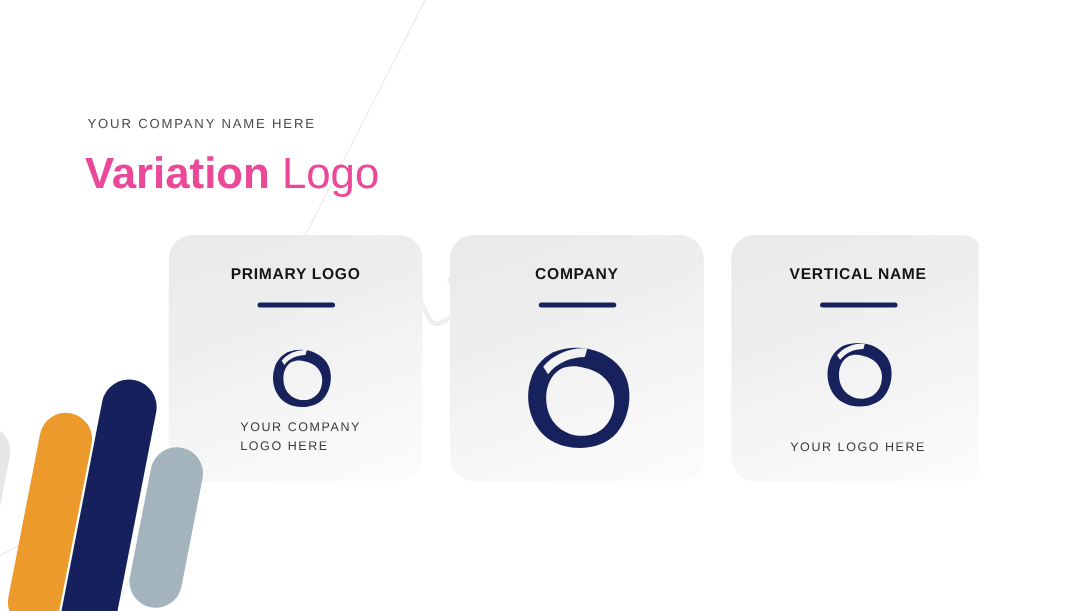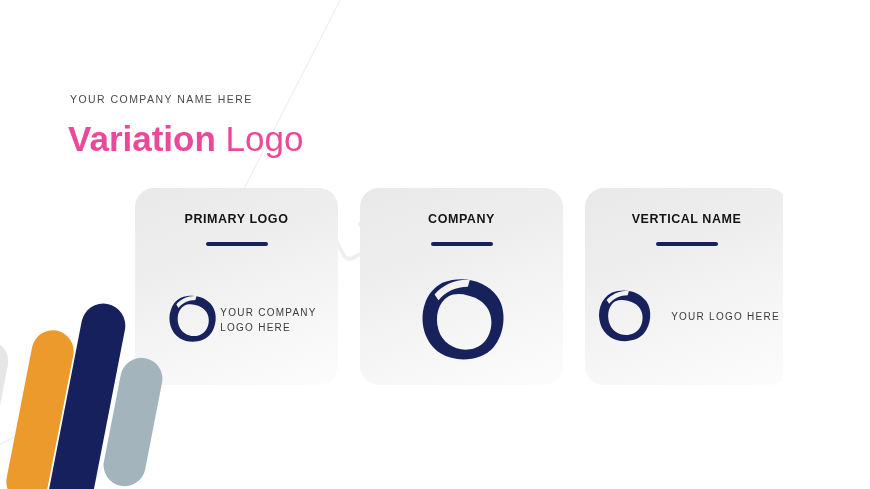--- a/index.html
+++ b/index.html
@@ -127,26 +127,27 @@
 
   .card-body {
     position: absolute;
     left: 0; right: 0;
     top: 66px; bottom: 0;
     display: flex;
     align-items: center;
     justify-content: center;
   }
   .card-body.horizontal {
+    flex-direction: column;
     padding-left: 16px;
     padding-right: 8px;
     box-sizing: border-box;
   }
   .card-body.vertical {
-    flex-direction: row;
+    flex-direction: column;
     gap: 16px;
     padding-bottom: 6px;
     box-sizing: border-box;
   }
   .card-body.center { align-items: center; }
 
   .logo-caption {
     font-size: 10px;
     letter-spacing: 1.25px;
     line-height: 15px;

